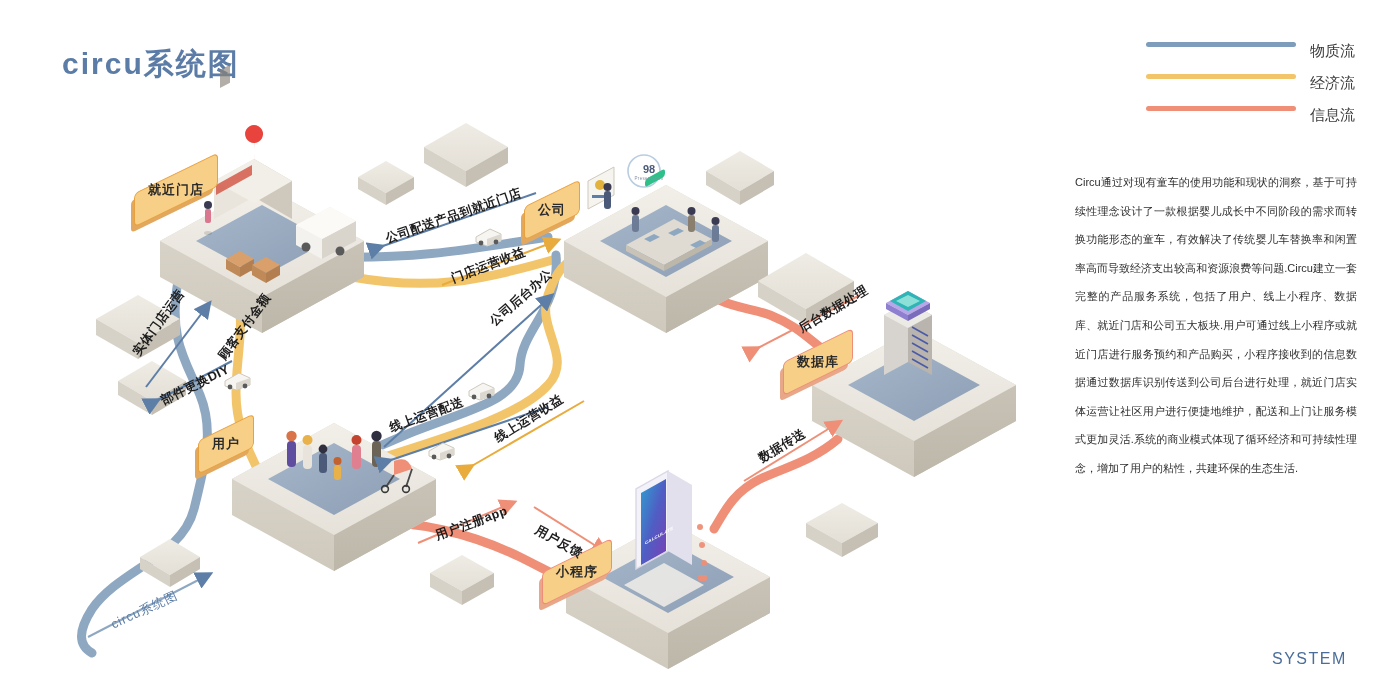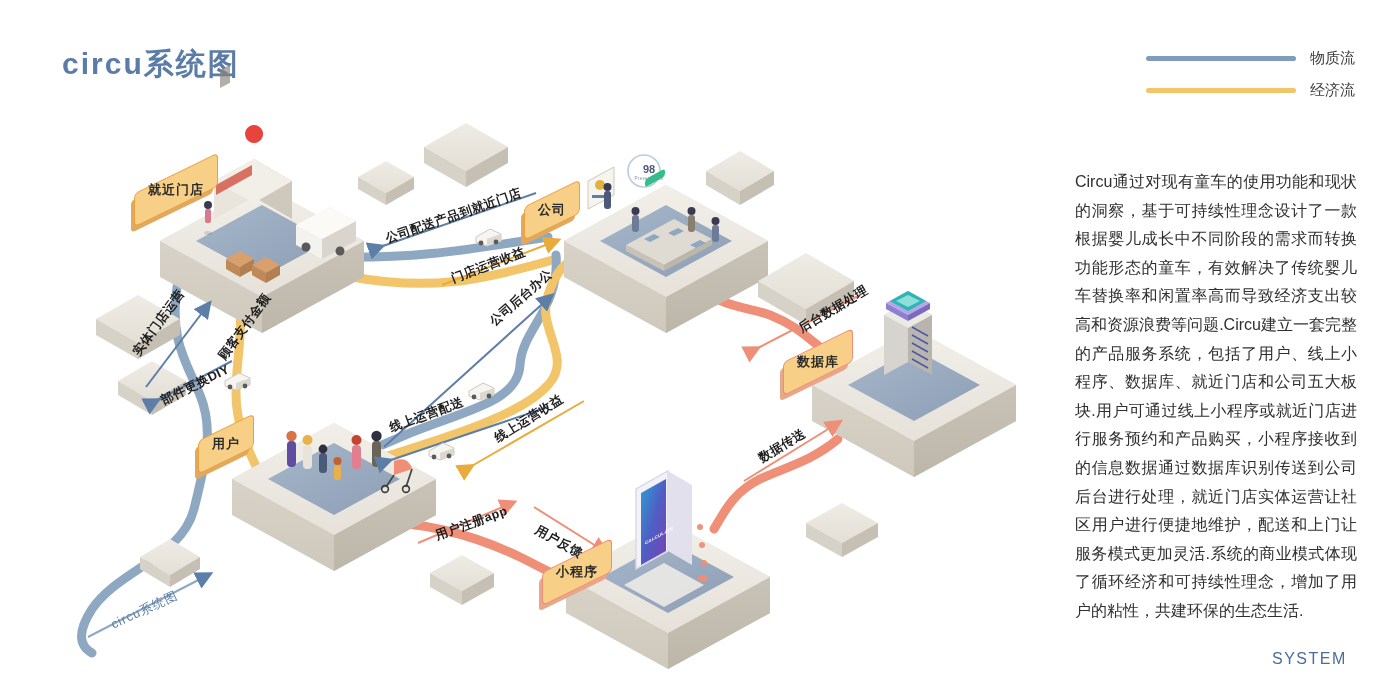--- a/index.html
+++ b/index.html
@@ -10,28 +10,28 @@
 
   
   .title {
     position:absolute; left:62px; top:44px;
     font-size:30px; font-weight:bold; letter-spacing:2px;
     color:#5b7ca6; white-space:nowrap;
   }
 
   
   .legend { position:absolute; left:1146px; top:42px; width:210px; }
-  .legend-row { display:flex; align-items:center; height:32px; }
+  .legend-row { display:flex; align-items:flex-start; height:32px; }
   .legend-line { width:150px; height:5px; border-radius:3px; }
   .legend-label { margin-left:14px; font-size:15px; color:#3c3c3c; white-space:nowrap; }
 
   
   .body-copy {
     position:absolute; left:1075px; top:168px; width:282px;
-    font-size:16px; line-height:28.6px; color:#2f2f2f;
+    font-size:11px; line-height:28.6px; color:#2f2f2f;
     text-align:justify; text-justify:inter-character;
   }
   .footer-system {
     position:absolute; left:1272px; top:650px;
     font-size:16px; letter-spacing:1.5px; color:#4a6d99;
   }
 
   
   .canvas { position:absolute; left:0; top:9px; width:1060px; height:700px; }
   .canvas svg { position:absolute; left:0; top:0; }
@@ -74,20 +74,24 @@
   <div class="title">circu系统图</div>
 
   <div class="legend">
     <div class="legend-row">
       <div class="legend-line" style="background:#7e9cbb"></div>
       <div class="legend-label">物质流</div>
     </div>
     <div class="legend-row">
       <div class="legend-line" style="background:#f3c56a"></div>
       <div class="legend-label">经济流</div>
+    </div>
+    <div class="legend-row">
+      <div class="legend-line" style="background:#ef8f77"></div>
+      <div class="legend-label">信息流</div>
     </div>
   </div>
 
   <div class="body-copy">Circu通过对现有童车的使用功能和现状的洞察，基于可持续性理念设计了一款根据婴儿成长中不同阶段的需求而转换功能形态的童车，有效解决了传统婴儿车替换率和闲置率高而导致经济支出较高和资源浪费等问题.Circu建立一套完整的产品服务系统，包括了用户、线上小程序、数据库、就近门店和公司五大板块.用户可通过线上小程序或就近门店进行服务预约和产品购买，小程序接收到的信息数据通过数据库识别传送到公司后台进行处理，就近门店实体运营让社区用户进行便捷地维护，配送和上门让服务模式更加灵活.系统的商业模式体现了循环经济和可持续性理念，增加了用户的粘性，共建环保的生态生活.</div>
   <div class="footer-system">SYSTEM</div>
 
   <div class="canvas">
 
     <svg width="1060" height="700" viewBox="0 0 1060 700">
       <defs>

